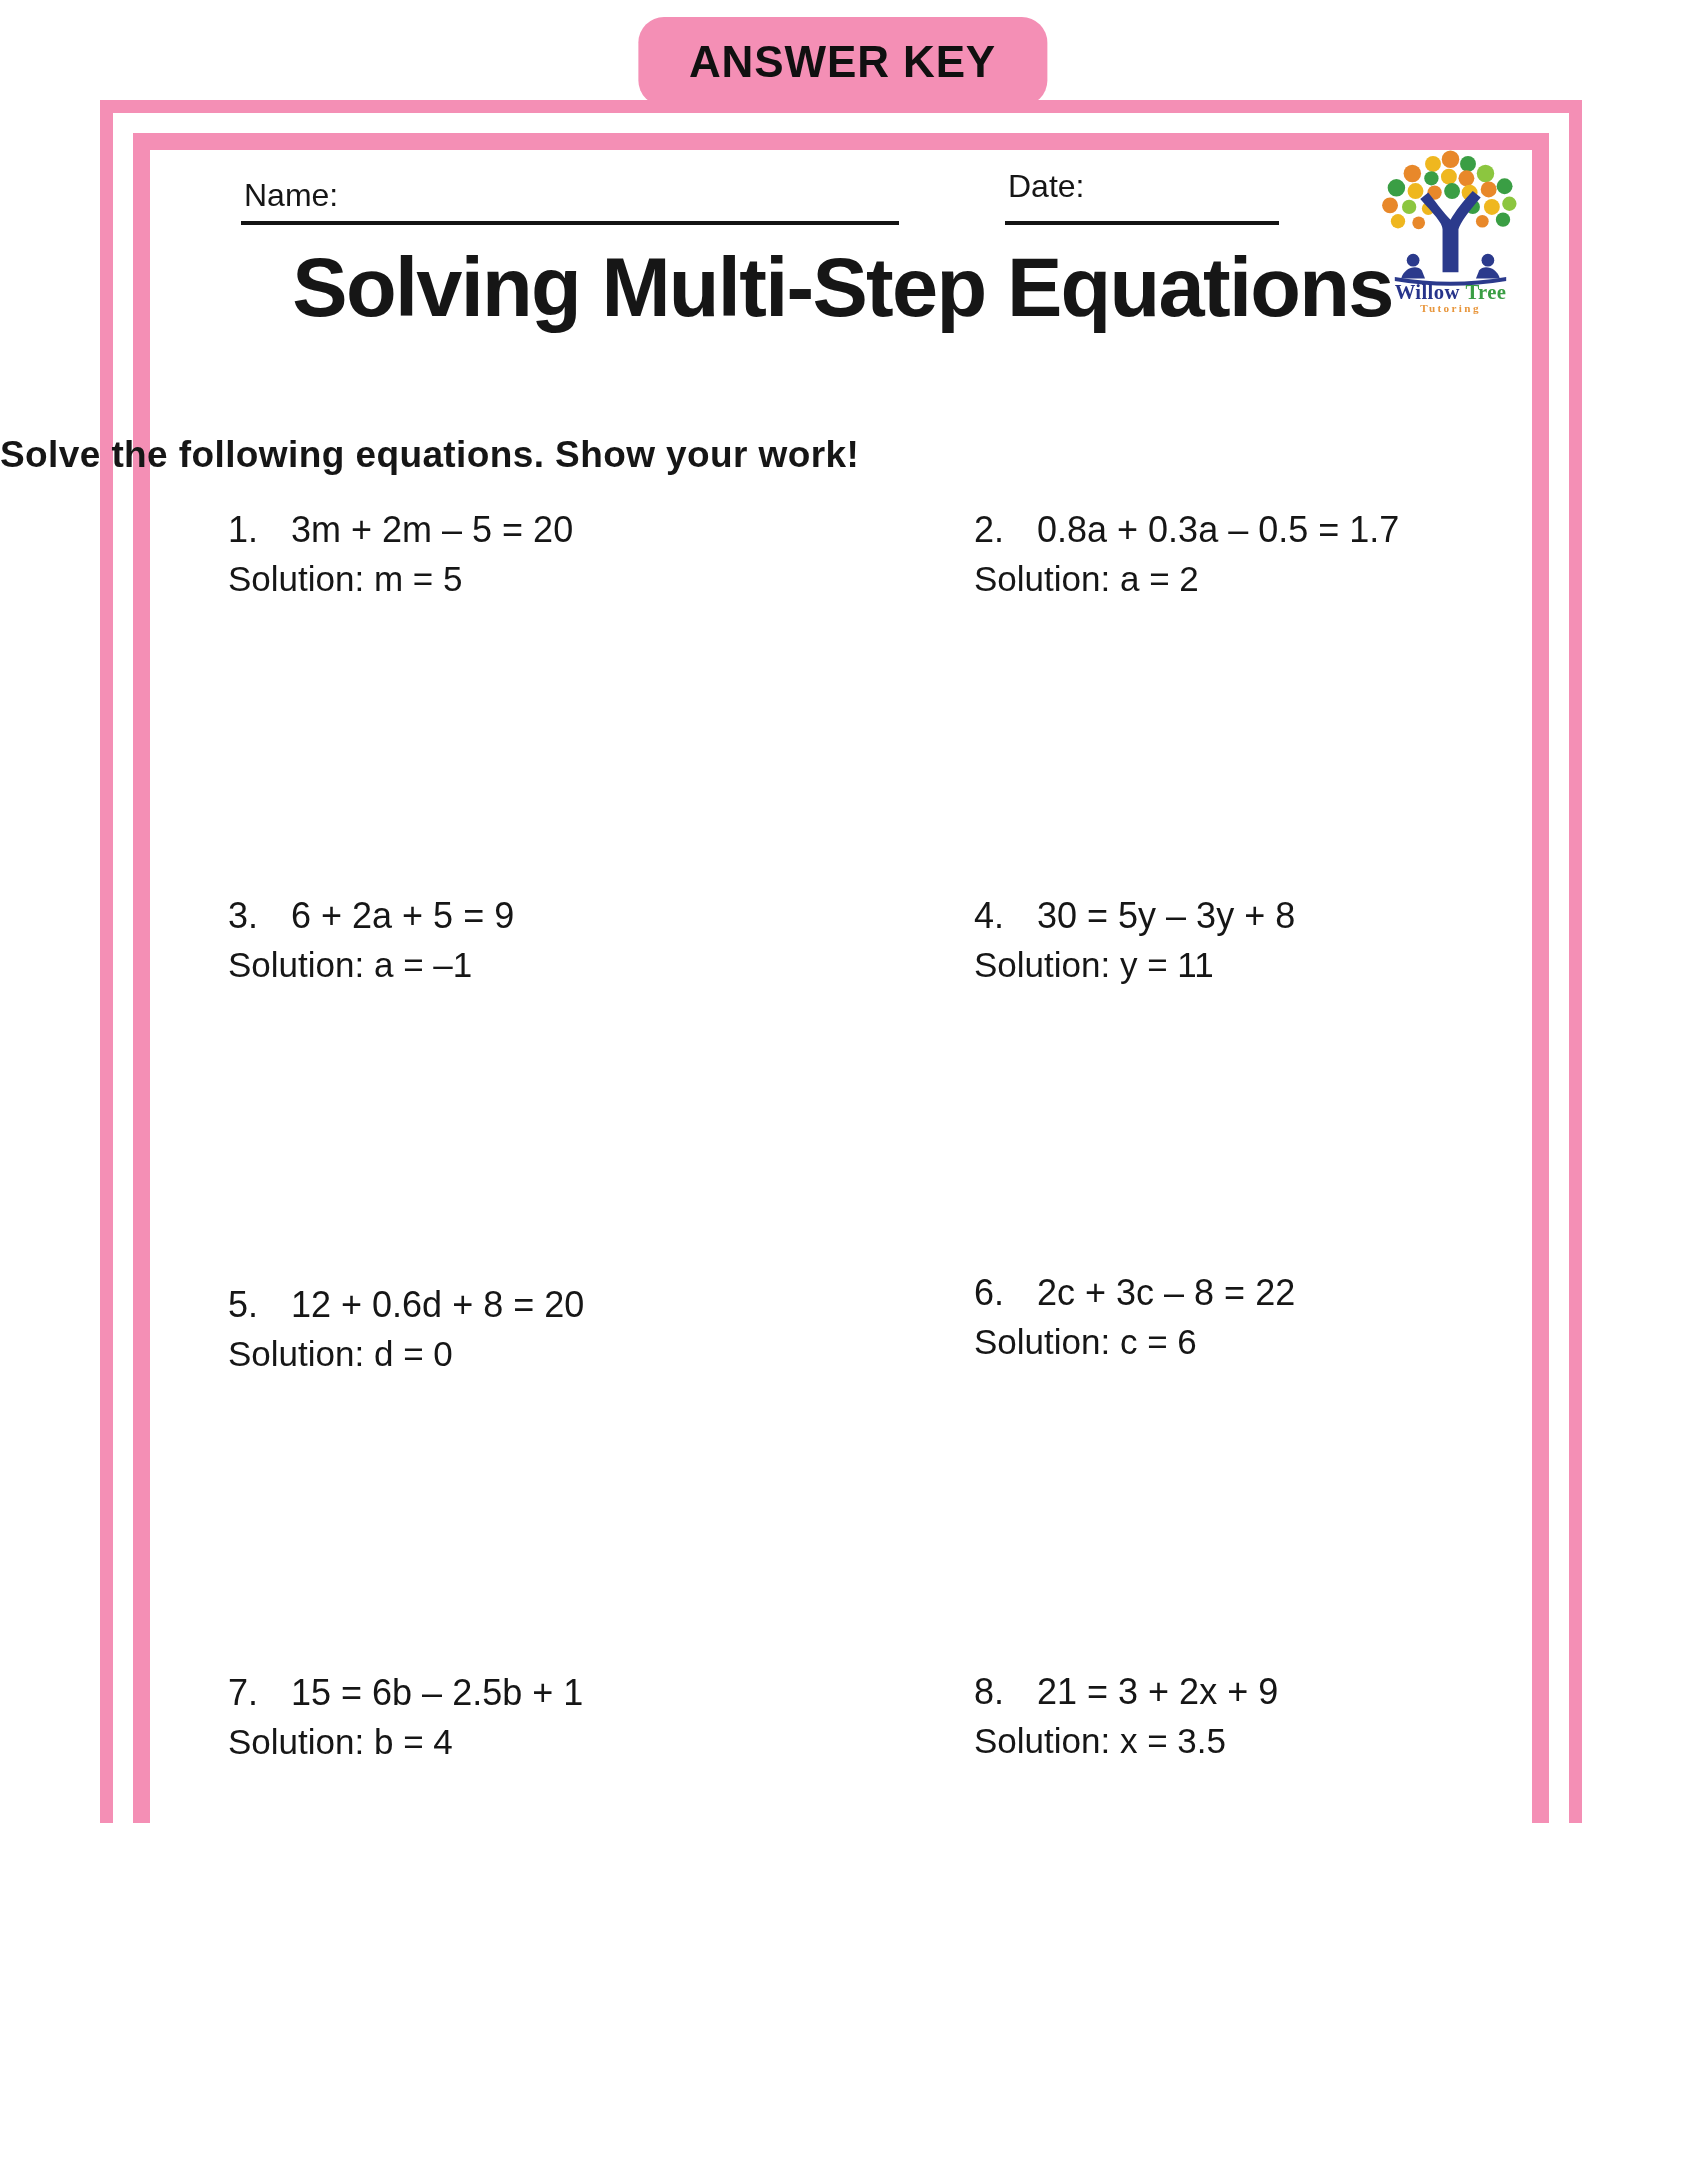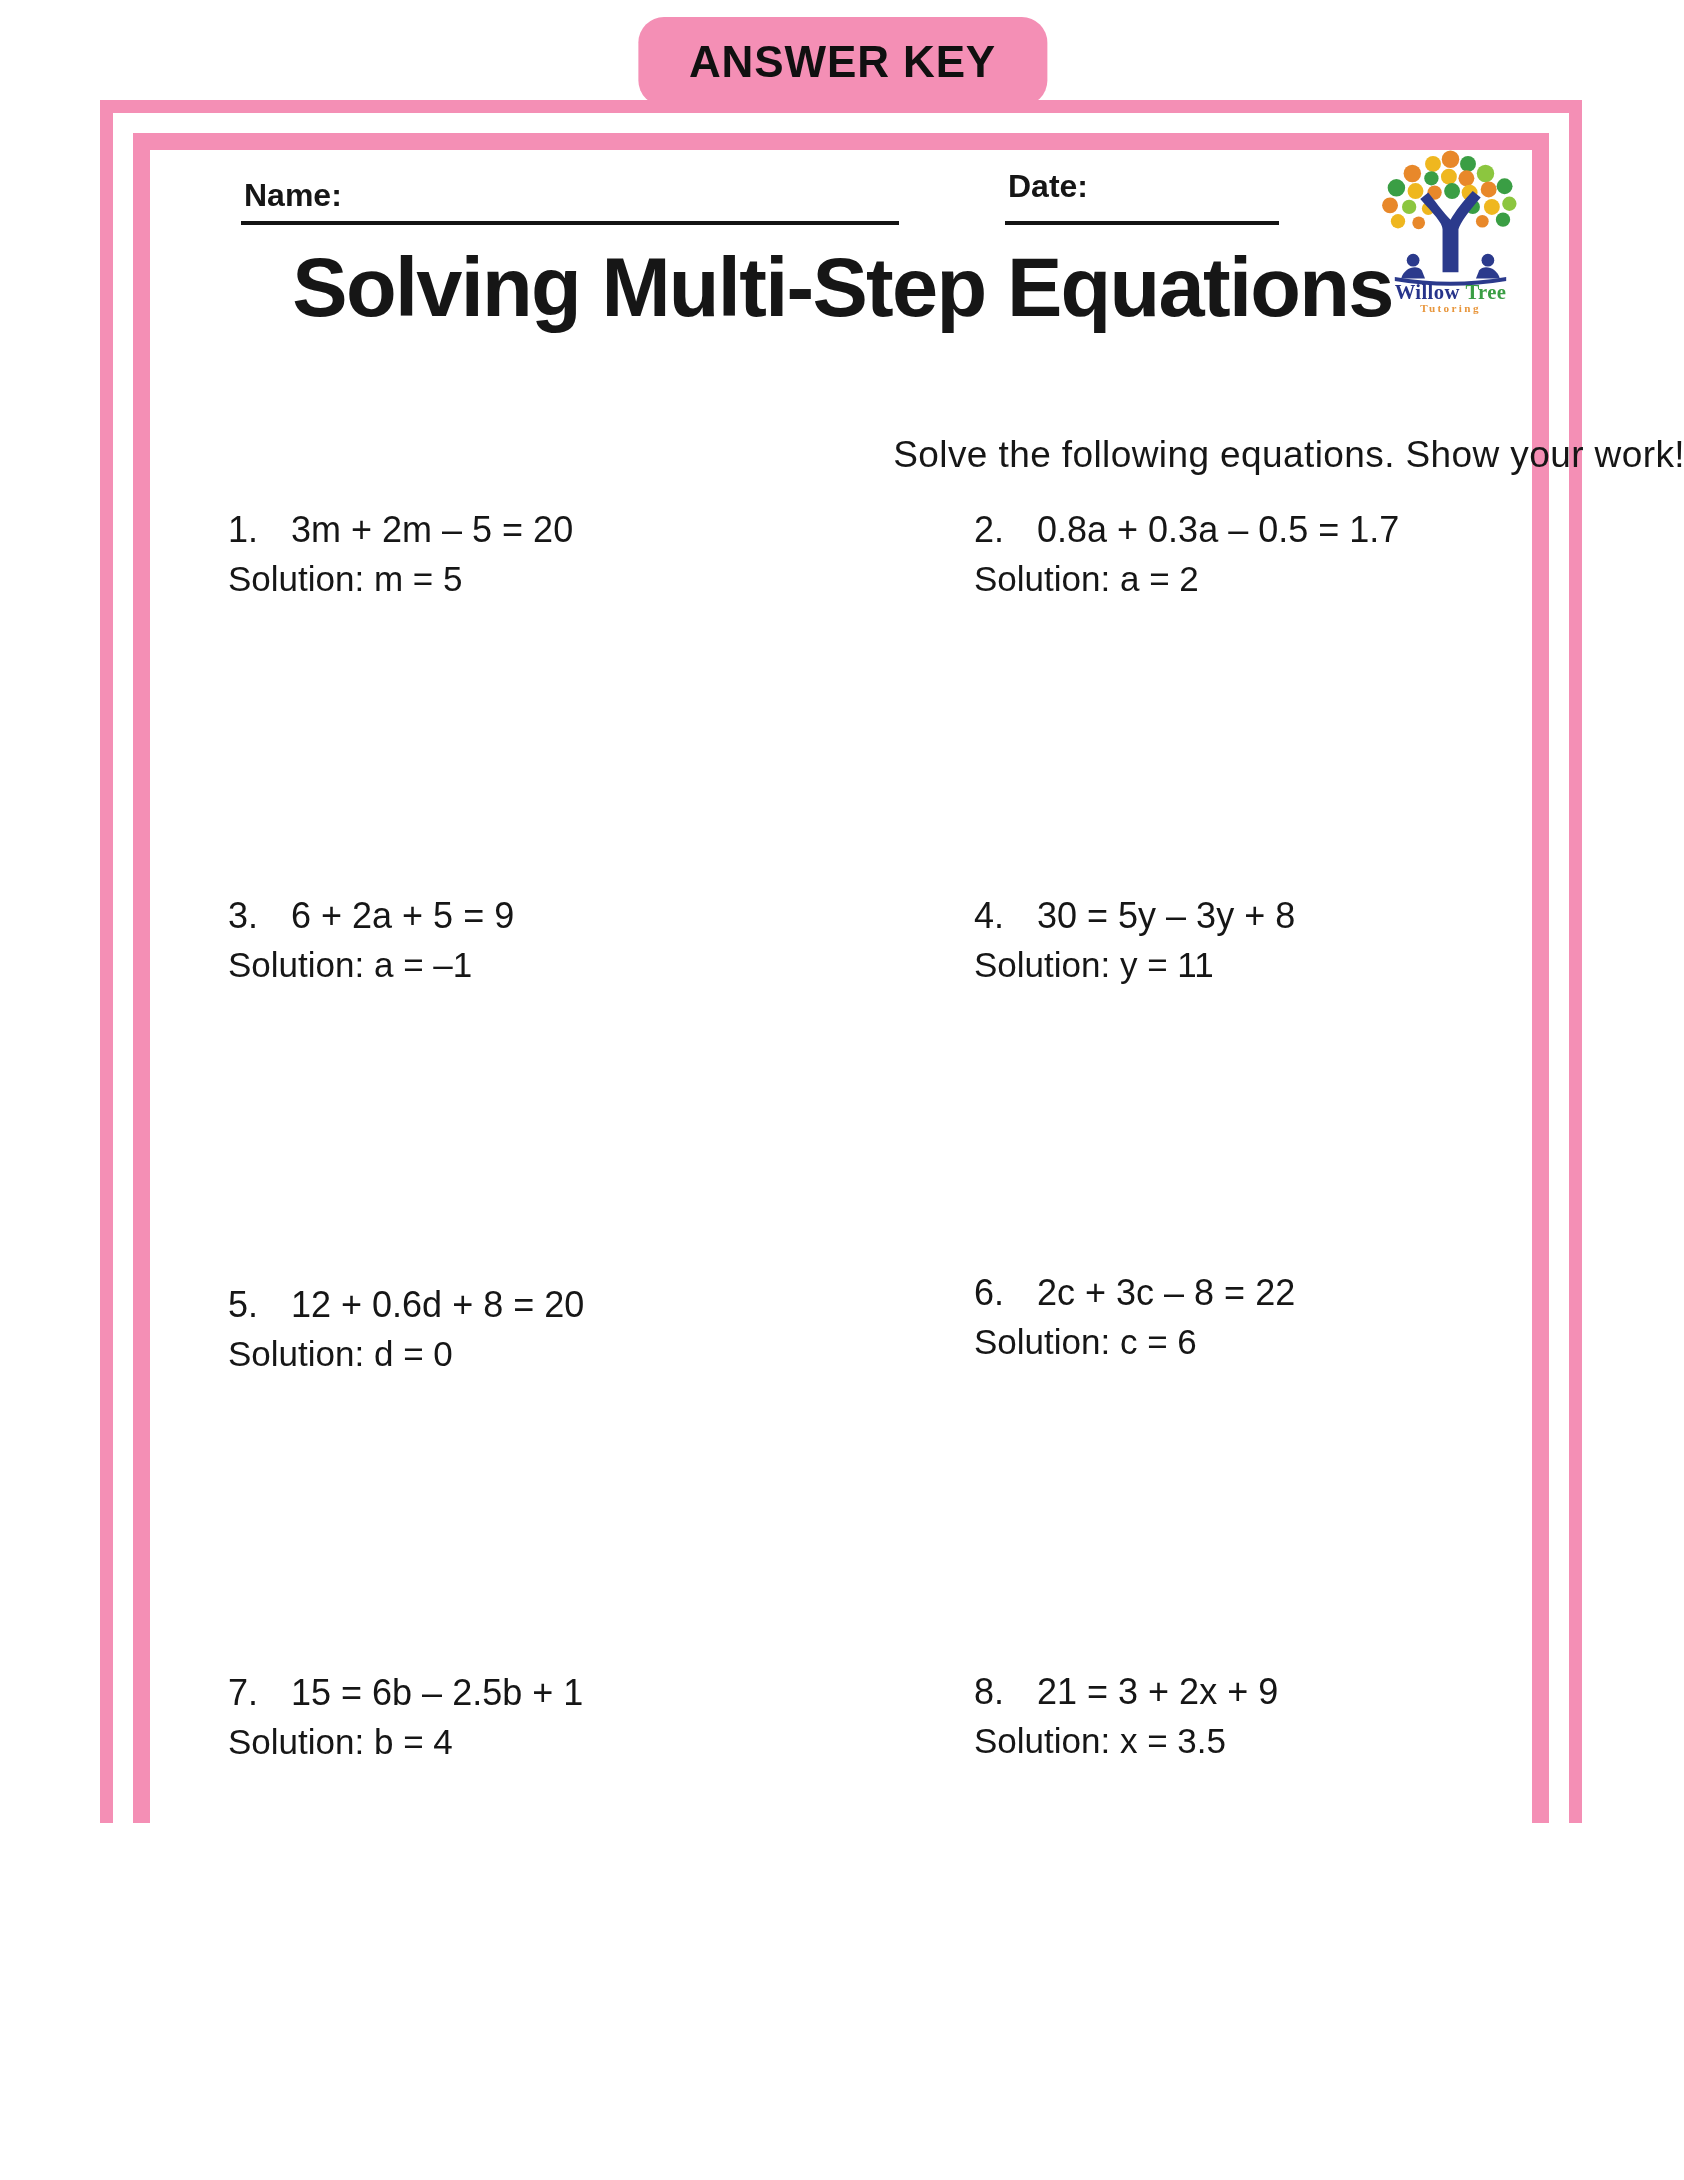--- a/index.html
+++ b/index.html
@@ -42,21 +42,21 @@
     z-index:2;
     pointer-events:none;
   }
   .frame-inner{
     position:absolute;left:20.4px;top:20.4px;right:20.4px;bottom:20.4px;
     border:17px solid var(--pink);
   }
   
   .field-label{
     position:absolute;
-    font-size:32px;font-weight:700;
+    font-size:32px;font-weight:400;
     z-index:3;
   }
   .name-label{left:244px;top:177px;}
   .date-label{left:1008px;top:168px;}
   .uline{
     position:absolute;height:4.3px;background:#141414;z-index:3;
   }
   .name-line{left:241px;top:221px;width:658px;}
   .date-line{left:1005px;top:221px;width:274px;}
   
@@ -72,22 +72,22 @@
   .logo-tutoring{fill:var(--logo-tutoring);font-family:"Liberation Serif",serif;font-weight:bold;}
   
   .title{
     position:absolute;left:0;right:0;top:240px;
     text-align:center;
     font-size:83px;font-weight:bold;letter-spacing:-1.7px;
     z-index:3;
   }
   .subtitle{
     position:absolute;left:0;right:0;top:434px;
-    text-align:right;
-    font-size:37px;font-weight:normal;letter-spacing:0.4px;
+    text-align:left;
+    font-size:37px;font-weight:bold;letter-spacing:0.4px;
     z-index:3;
   }
   
   .problem{
     position:absolute;
     font-size:36px;
     line-height:1.2;
     z-index:3;
     white-space:nowrap;
   }

